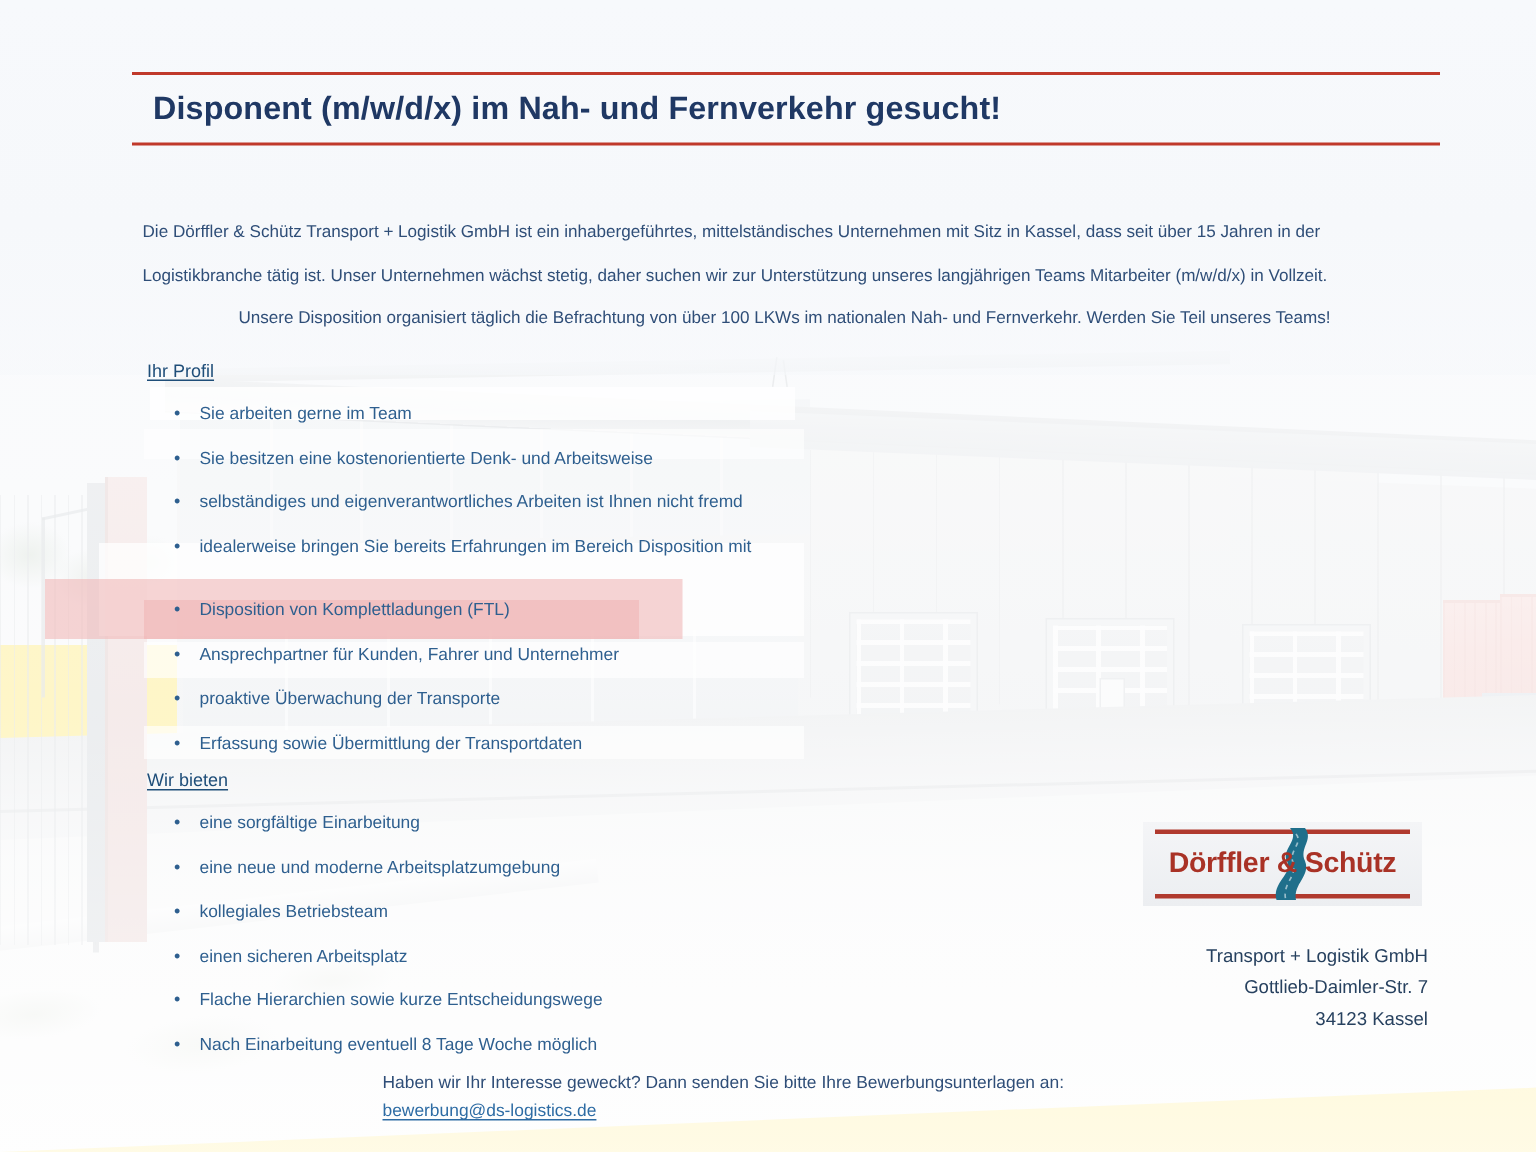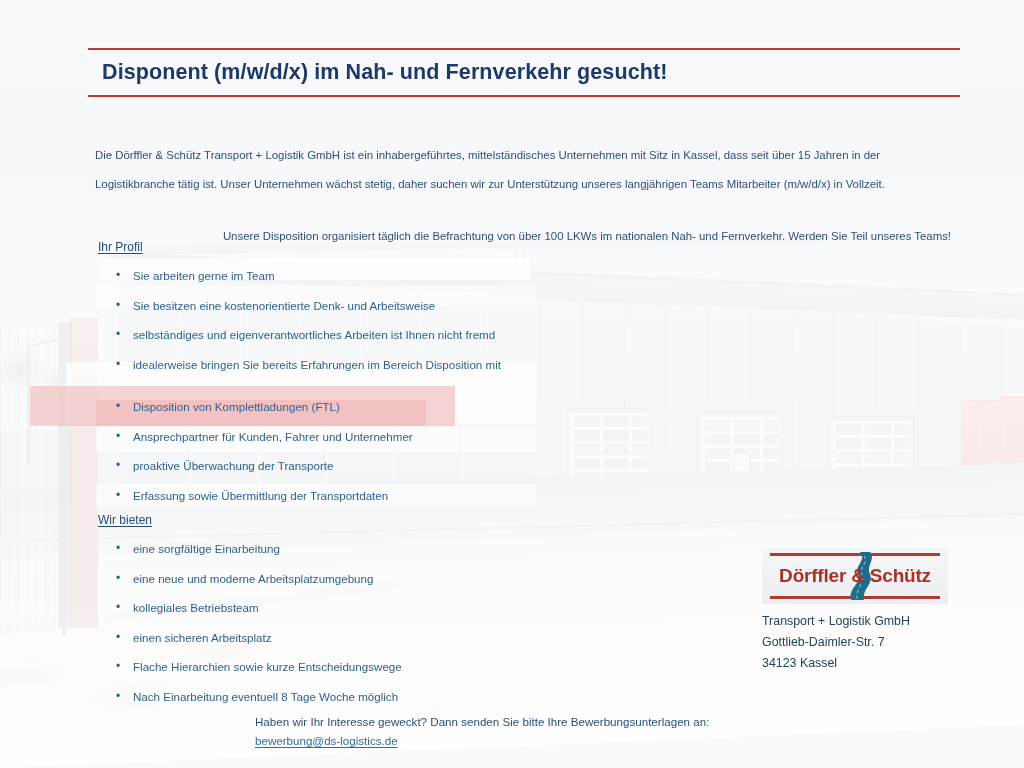--- a/index.html
+++ b/index.html
@@ -5,21 +5,21 @@
 <style>
   html,body{margin:0;padding:0;}
   body{
     width:1024px;height:768px;overflow:hidden;
     font-family:"Liberation Sans", sans-serif;
     background:#ffffff;
     position:relative;
   }
   #page{
     position:absolute;inset:0;width:1024px;height:768px;overflow:hidden;
-    background:#e5e5e5;
+    background:#fde047;
   }
 
   
   .photo{position:absolute;inset:0;overflow:hidden;}
   .sky{
     position:absolute;left:0;top:0;width:1024px;height:430px;
     background:linear-gradient(180deg,#eef2f8 0%, #e9eef6 40%, #eef1f6 75%, #f0f2f5 100%);
   }
   
   .trees{
@@ -194,21 +194,21 @@
     font-size:21.5px;font-weight:bold;color:#1F3864;
     letter-spacing:.1px;line-height:1.1;
   }
 
   .intro{
     position:absolute;left:95px;top:141px;width:856px;
     font-size:11.4px;color:#2F4E78;line-height:28.5px;
     text-align:justify;
   }
   .intro p{margin:0;}
-  .intro p:last-child{text-align:right;margin-top:24px;}
+  .intro p:last-child{text-align:center;}
 
   .section{position:absolute;}
   .sec-head{
     font-size:12px;color:#1F4E79;text-decoration:underline;
     text-underline-offset:2px;margin-bottom:9px;padding-left:3px;
   }
   ul.bul{list-style:none;margin:12px;padding:0;}
   ul.bul li{
     font-size:11.6px;color:#2E5F8F;line-height:1;
     margin:0 0 10px 0;padding:4px 0 4px 26px;position:relative;
@@ -247,21 +247,21 @@
   .logo-text{
     position:absolute;left:0;top:0;width:186px;height:56px;
     display:flex;align-items:center;justify-content:center;
     font-size:19px;font-weight:bold;color:#A93226;letter-spacing:-.2px;
     z-index:3;white-space:nowrap;
   }
   .logo-road{
     position:absolute;left:78px;top:2px;width:46px;height:52px;z-index:2;
   }
   .addr{
-    margin-top:7px;text-align:left;color:#27415F;
+    margin-top:23px;text-align:right;color:#27415F;
     font-size:12.4px;line-height:21px;
   }
 
   .footer{
     position:absolute;left:255px;top:712px;width:540px;
     font-size:11.6px;color:#2F4E78;line-height:19px;
   }
   .footer a.mail{
     color:#2E6CA4;text-decoration:underline;text-underline-offset:2px;
   }

